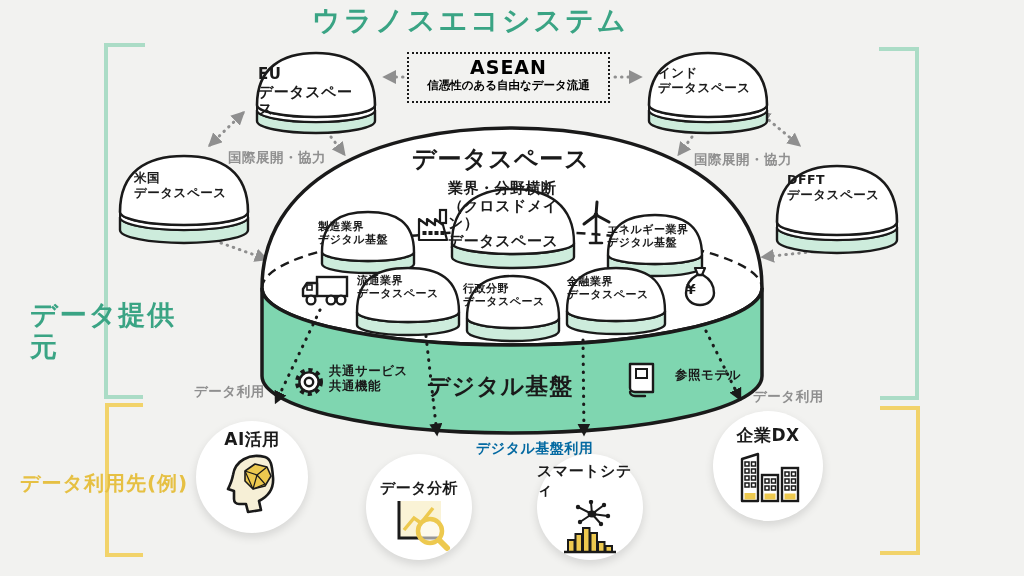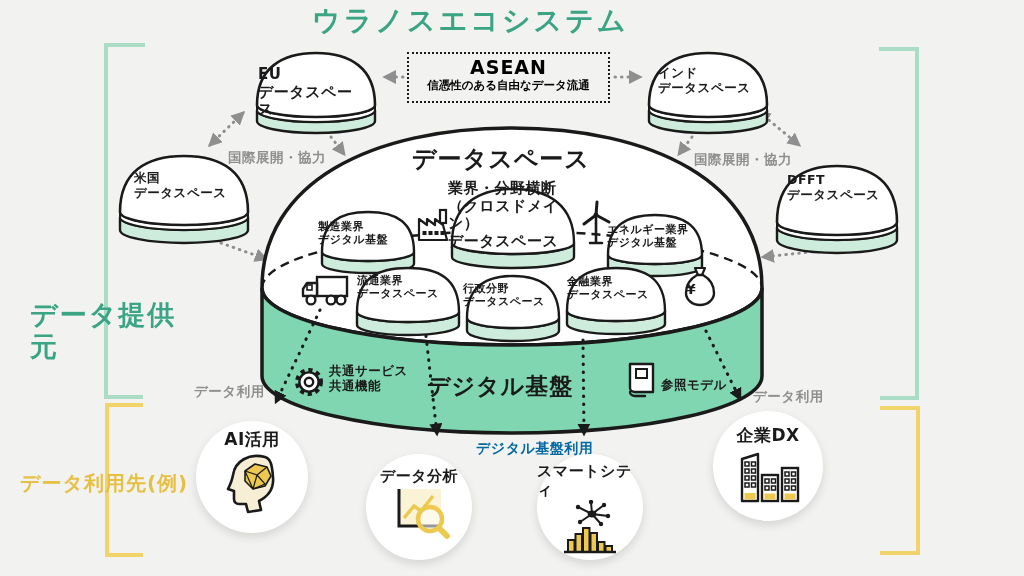--- a/index.html
+++ b/index.html
@@ -189,21 +189,21 @@
   <div class="lbl" style="left:357px;top:275px;width:102px;font-size:11px">流通業界
 データスペース</div>
   <div class="lbl" style="left:463px;top:283px;width:100px;font-size:11px">行政分野
 データスペース</div>
   <div class="lbl" style="left:567px;top:276px;width:100px;font-size:11px">金融業界
 データスペース</div>
 
   <div class="lbl" style="left:427px;top:373px;width:170px;font-size:23px;letter-spacing:1px">デジタル基盤</div>
   <div class="lbl" style="left:329px;top:364px;width:95px;font-size:12.5px;text-align:left">共通サービス
 共通機能</div>
-  <div class="lbl" style="left:661px;top:378px;width:80px;font-size:12.5px;text-align:left">参照モデル</div>
+  <div class="lbl" style="left:661px;top:368px;width:80px;font-size:12.5px;text-align:right">参照モデル</div>
 
   <div class="lbl" style="left:228px;top:150px;width:110px;font-size:13.5px;color:#8f8f8f">国際展開・協力</div>
   <div class="lbl" style="left:694px;top:152px;width:110px;font-size:13.5px;color:#8f8f8f">国際展開・協力</div>
 
   <div class="lbl" style="left:194px;top:384px;width:82px;font-size:13.5px;color:#8f8f8f">データ利用</div>
   <div class="lbl" style="left:753px;top:389px;width:82px;font-size:13.5px;color:#8f8f8f">データ利用</div>
   <div class="lbl" style="left:476px;top:440px;width:120px;font-size:14px;color:#0369a1">デジタル基盤利用</div>
 
   <div class="lbl" style="left:30px;top:299px;width:160px;font-size:27px;color:#3aa484;letter-spacing:2px">データ提供元</div>
   <div class="lbl" style="left:20px;top:472px;width:180px;font-size:20px;color:#e6c043;letter-spacing:1px">データ利用先(例)</div>
@@ -211,21 +211,21 @@
   <div class="circle" style="left:196px;top:421px;width:112px;height:112px">
     <div class="clbl" style="font-size:17px;margin-top:7px">AI活用</div>
     <svg width="62" height="66" viewBox="0 0 62 66">
       <path d="M44 6 C28 2 14 10 12 24 c-1 6-3 10-5 14 l6 2 v8 c0 3 2 5 5 5 h7 l2 8 13-2 -2-9 c10-5 15-13 14-24 C51 14 50 8 44 6 z" fill="#f6efd6" stroke="#1a1a1a" stroke-width="2.6" stroke-linejoin="round"></path>
       <path d="M24 20 l10-7 12 3 4 9 -6 10 -12 3 -8-8 z" fill="#edc94f" stroke="#1a1a1a" stroke-width="1.6" stroke-linejoin="round"></path>
       <path d="M24 20 l12 4 10-8 M36 24 l8 9 -12 5 M36 24 l-4 14 M24 20 l8 18" stroke="#1a1a1a" stroke-width="1.2" fill="none"></path>
     </svg>
   </div>
 
   <div class="circle" style="left:366px;top:454px;width:106px;height:106px">
-    <div class="clbl" style="font-size:15px;margin-top:13px">データ分析</div>
+    <div class="clbl" style="font-size:15px;margin-top:25px">データ分析</div>
     <svg width="68" height="58" viewBox="0 0 68 58">
       <rect x="13" y="3" width="43" height="36" fill="#faf3d6"></rect>
       <path d="M14 3 V40 H55" stroke="#1a1a1a" stroke-width="3" fill="none"></path>
       <path d="M19 32 L29 20 L36 25 L48 10" stroke="#edc94f" stroke-width="3.5" fill="none"></path>
       <circle cx="45" cy="33" r="12" fill="rgba(255,255,255,0.55)" stroke="#edc94f" stroke-width="4.5"></circle>
       <path d="M54 42 L62 50" stroke="#edc94f" stroke-width="6" stroke-linecap="round"></path>
     </svg>
   </div>
 
   <div class="circle" style="left:537px;top:454px;width:106px;height:106px">

